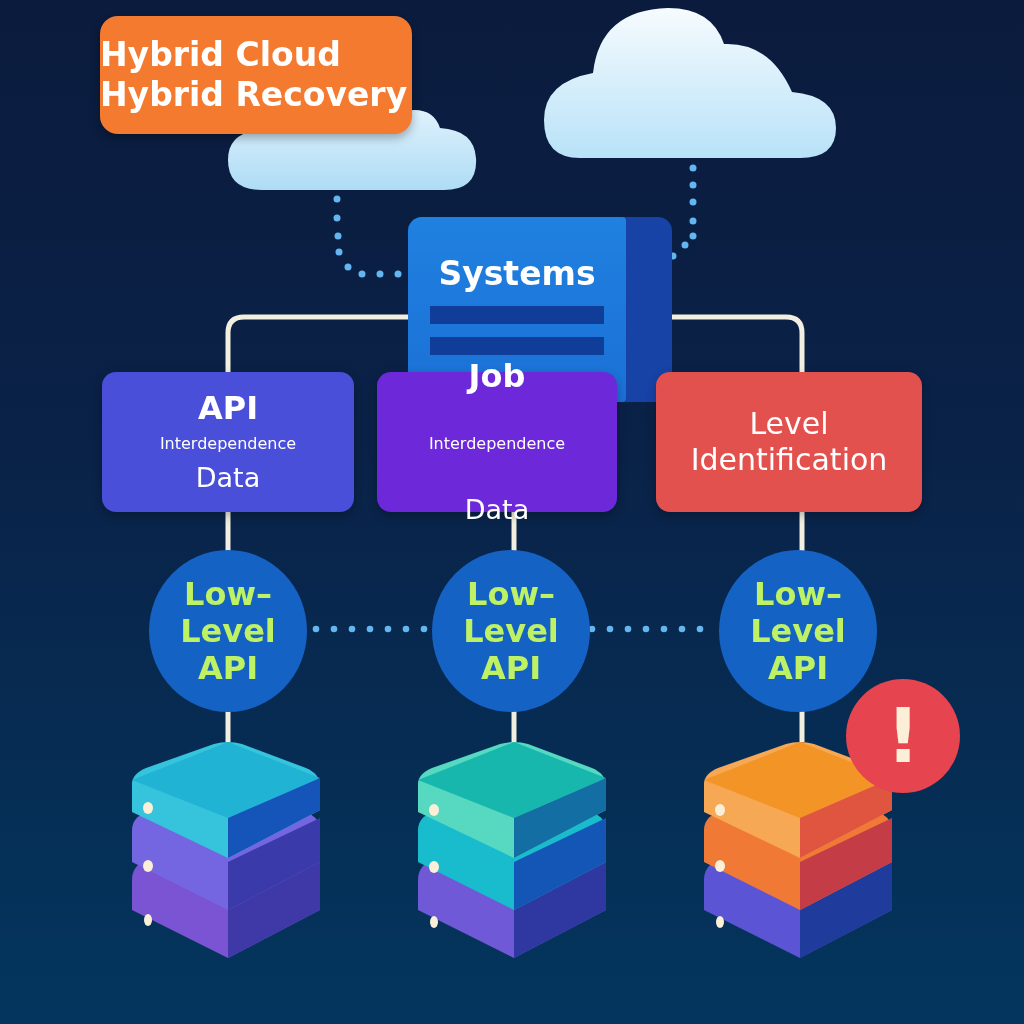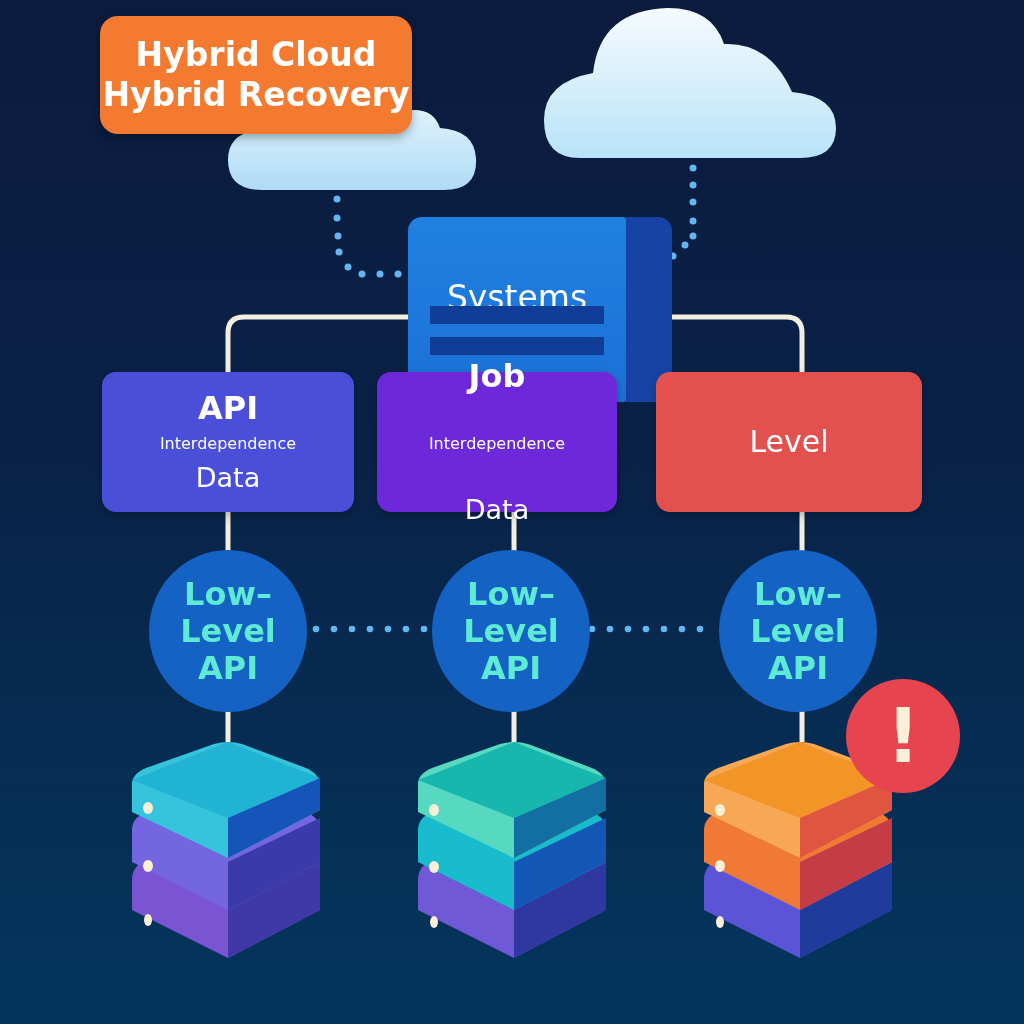--- a/index.html
+++ b/index.html
@@ -6,53 +6,53 @@
     body {
       width: 1024px; height: 1024px; overflow: hidden; position: relative;
       background: linear-gradient(180deg, #0b1b3d 0%, #0a2248 45%, #03365e 100%);
       font-family: "DejaVu Sans", sans-serif;
     }
     .abs { position: absolute; }
     #connectors { position: absolute; left: 0; top: 0; }
     .title-badge {
       left: 100px; top: 16px; width: 312px; height: 118px;
       background: #f47a2f; border-radius: 18px;
-      display: flex; flex-direction: column; justify-content: center; align-items: center;
+      display: flex; flex-direction: column; justify-content: center; align-items: flex-start;
       color: #fff; font-weight: bold; font-size: 33px; line-height: 40px;
       box-shadow: 0 4px 10px rgba(0,0,0,0.3); z-index: 5;
     }
     .systems-back {
       left: 612px; top: 217px; width: 60px; height: 185px;
       background: #1742a6; border-radius: 0 14px 14px 0; z-index: 2;
     }
     .systems-card {
       left: 408px; top: 217px; width: 218px; height: 185px;
       background: linear-gradient(180deg, #2081e0 0%, #1b70d6 100%);
       border-radius: 14px 4px 4px 14px; z-index: 3;
     }
     .systems-title {
       position: absolute; left: 0; right: 0; top: 40px; text-align: center;
-      color: #fff; font-size: 33px; font-weight: normal; line-height: 1; margin-top: 24px;
+      color: #fff; font-size: 33px; font-weight: bold; line-height: 1;
     }
     .systems-line { position: absolute; left: 22px; width: 174px; height: 18px; background: #0f3d97; }
     .data-box {
       position: absolute; top: 372px; height: 140px; border-radius: 14px;
       display: flex; flex-direction: column; justify-content: center; align-items: center;
       color: #fff; text-align: center; z-index: 4;
       box-shadow: 0 4px 10px rgba(0,0,0,0.25);
     }
     .data-box .big { font-size: 32px; font-weight: bold; line-height: 38px; }
     .data-box .small { font-size: 16px; line-height: 34px; }
     .data-box .med { font-size: 30px; line-height: 36px; }
     .box-api { left: 102px; width: 252px; background: #4a4fd9; }
     .box-job { left: 377px; width: 240px; background: #6d28d9; gap: 32px; }
     .box-fault { left: 656px; width: 266px; background: #e3514f; }
     .lowlevel {
       position: absolute; top: 550px; width: 158px; height: 162px; border-radius: 50%;
-      background: #1462c4; color: #5eead4; z-index: 4;
+      background: #1462c4; color: #bef264; z-index: 4;
       display: flex; flex-direction: column; justify-content: center; align-items: center;
       font-weight: bold; font-size: 32px; line-height: 37px; text-align: right;
     }
     .alert {
       position: absolute; left: 846px; top: 679px; width: 114px; height: 114px;
       border-radius: 50%; background: #e6444e; z-index: 8;
       display: flex; justify-content: center; align-items: center;
       color: #fbefd8; font-size: 74px; font-weight: bold;
     }
   </style>
@@ -178,20 +178,21 @@
   <span class="small">Interdependence</span>
   <span class="small" style="font-size:27px">Data</span>
 </div>
 <div class="data-box box-job">
   <span class="big">Job</span>
   <span class="small">Interdependence</span>
   <span class="small" style="font-size:27px">Data</span>
 </div>
 <div class="data-box box-fault">
   <span class="med">Level</span>
+  <span class="med">Identification</span>
 </div>
 
 <div class="lowlevel" style="left:149px">
   <span>Low–</span>
   <span>Level</span>
   <span>API</span>
 </div>
 <div class="lowlevel" style="left:432px">
   <span>Low–</span>
   <span>Level</span>

